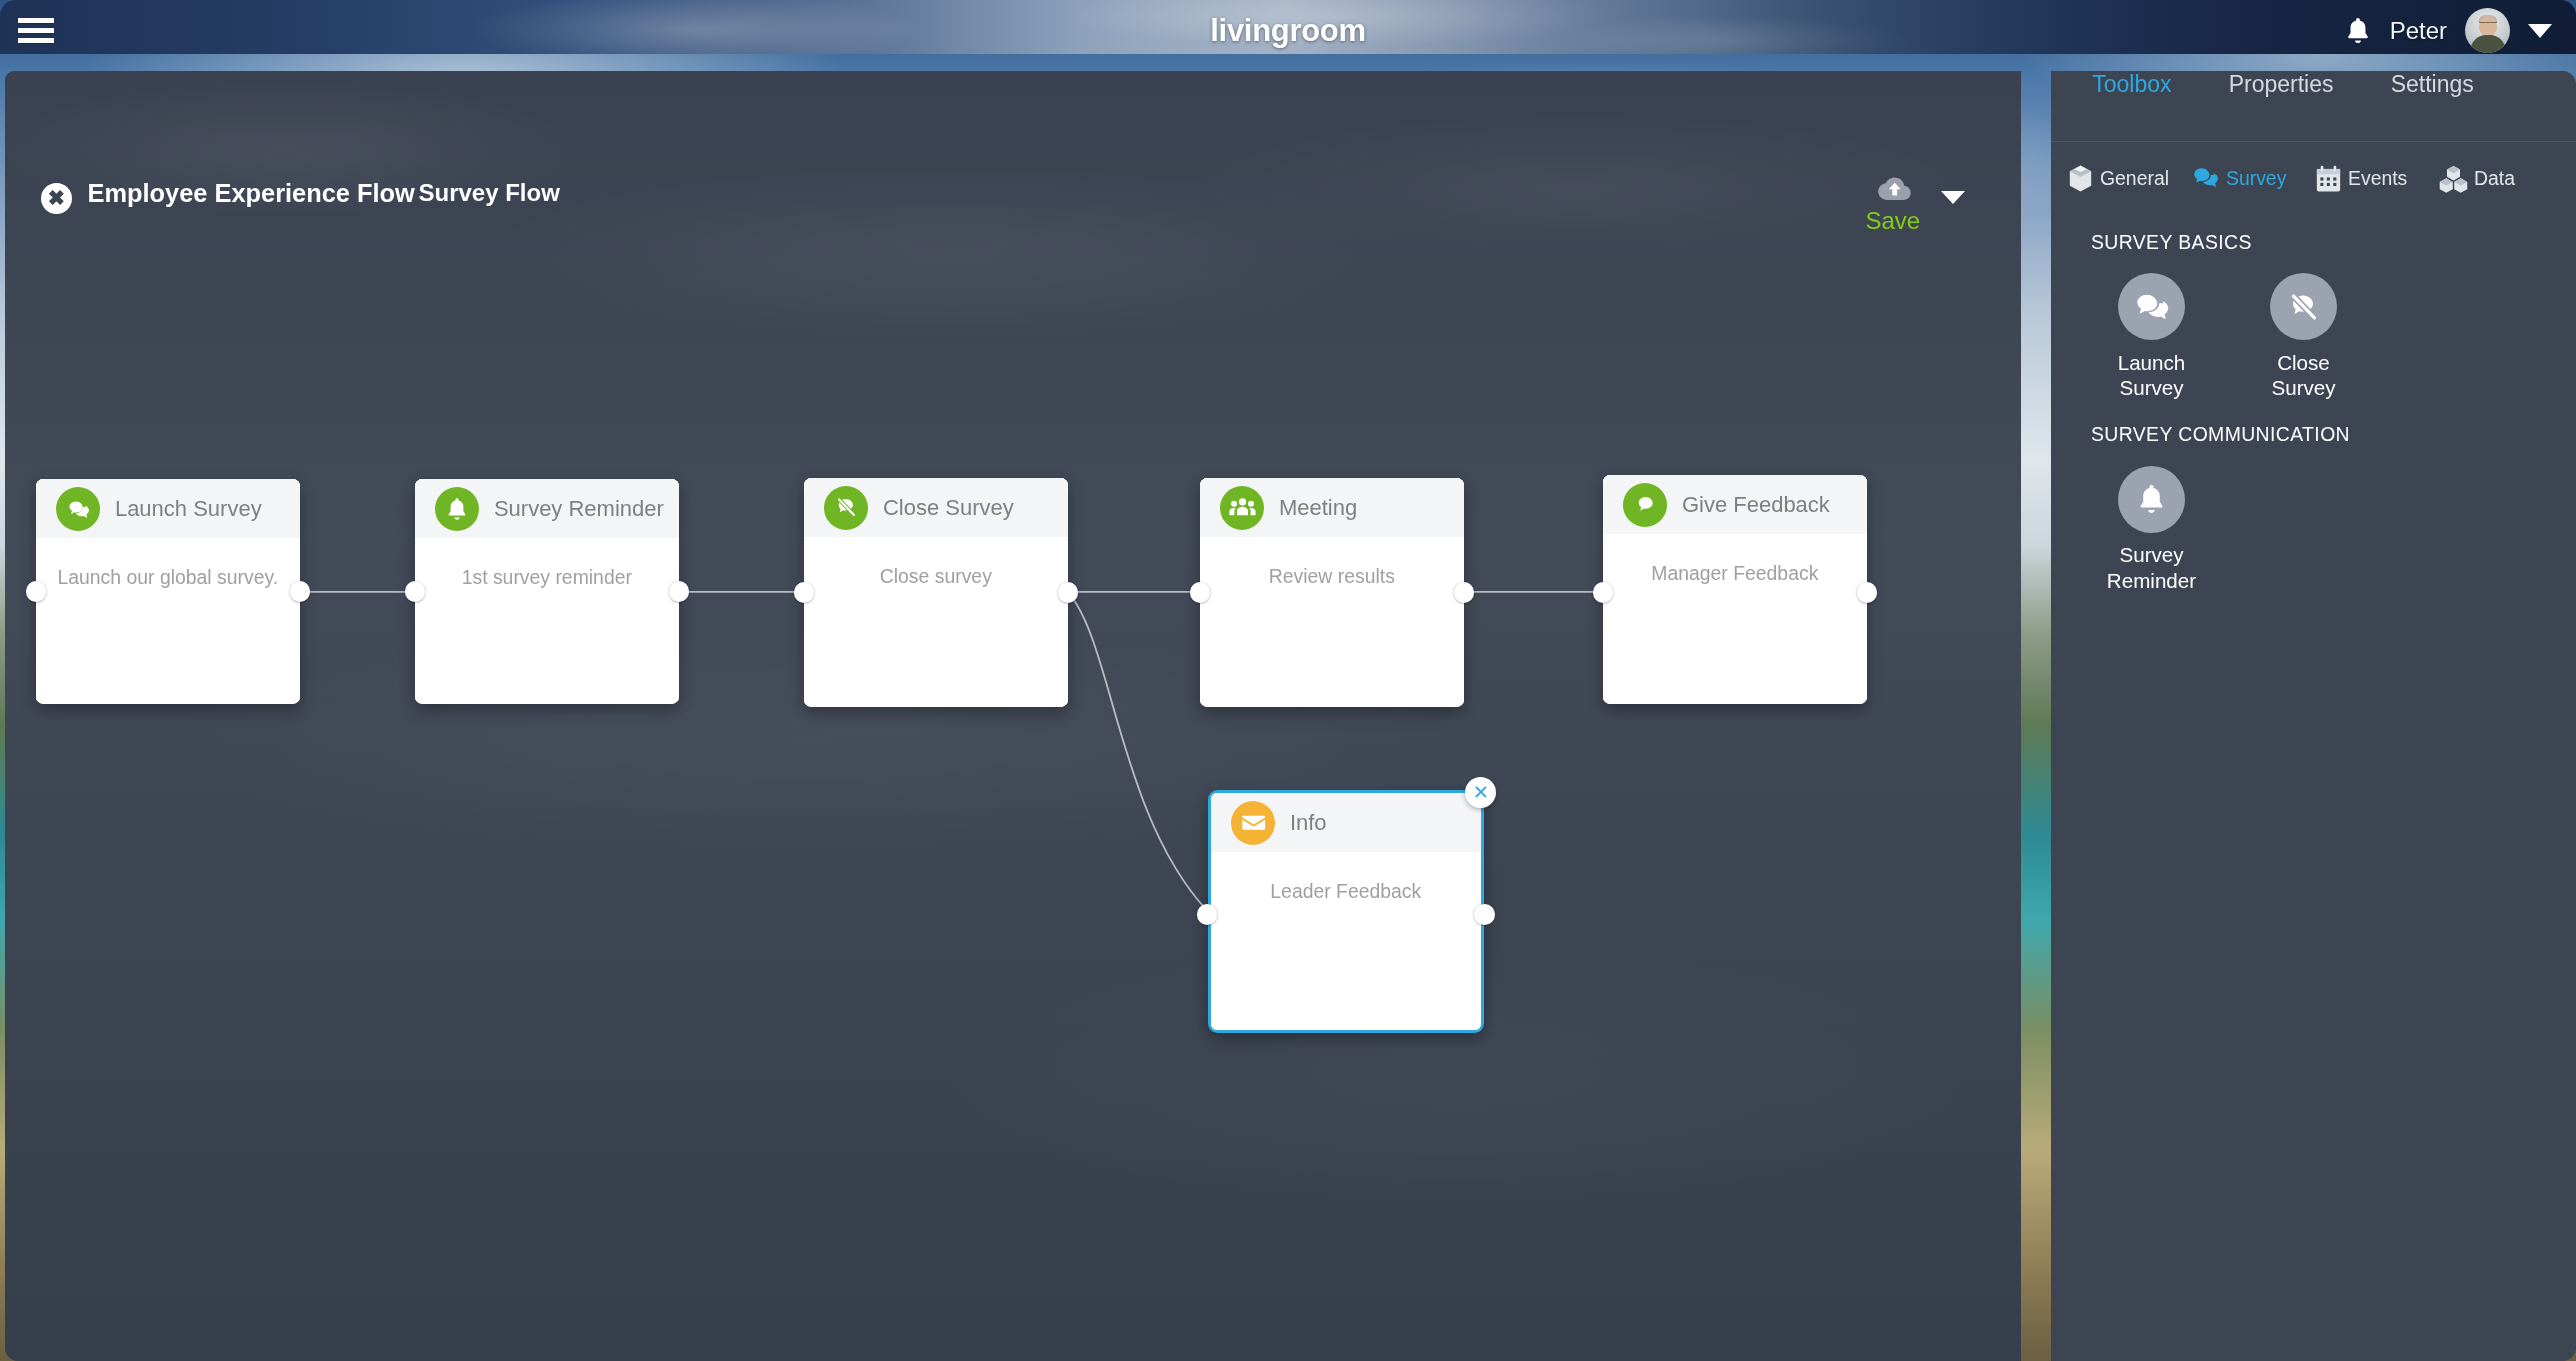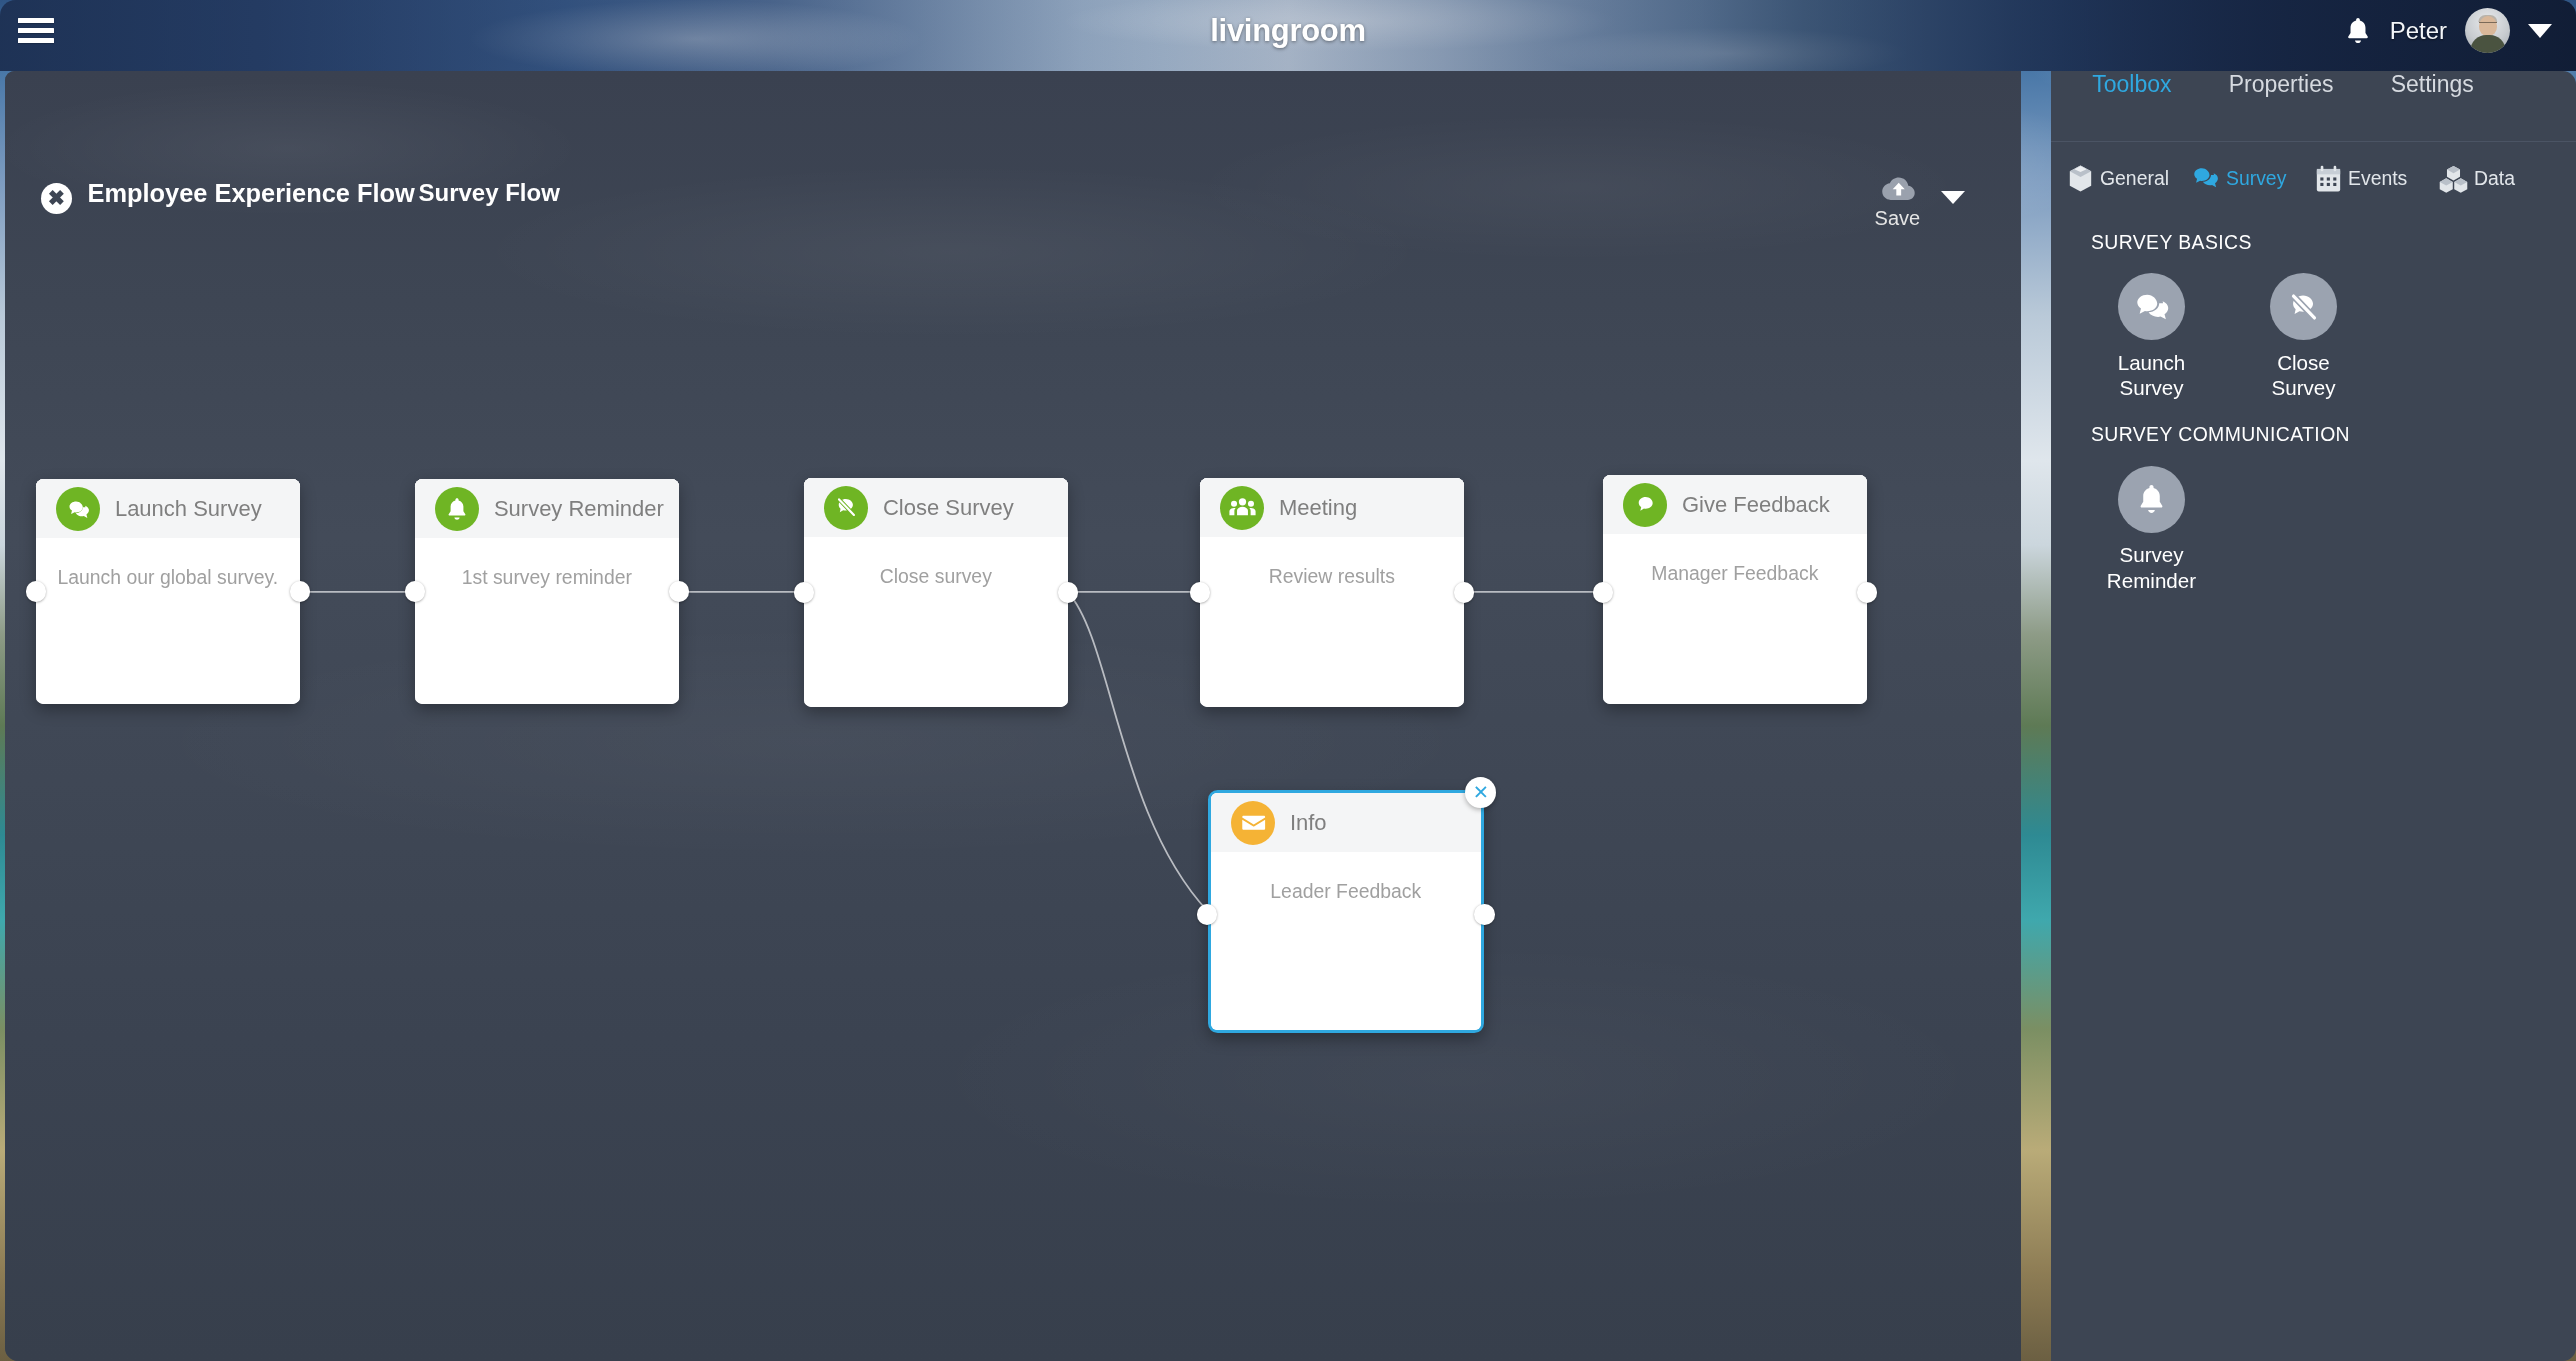--- a/index.html
+++ b/index.html
@@ -27,21 +27,21 @@
     content: ""; position: absolute; inset: 0;
     background:
       radial-gradient(ellipse 545px 182px at 18% 6%, rgba(255,255,255,.55), transparent 70%),
       radial-gradient(ellipse 726px 145px at 62% 12%, rgba(255,255,255,.45), transparent 70%),
       radial-gradient(ellipse 424px 109px at 90% 4%, rgba(255,255,255,.40), transparent 70%),
       radial-gradient(ellipse 847px 121px at 40% 36%, rgba(255,255,255,.30), transparent 75%);
   }
 
   
   #topbar {
-    position: absolute; left: 0; top: 0; width: 2576px; height: 71px;
+    position: absolute; left: 0; top: 0; width: 2576px; height: 54px;
     border-radius: 15.7px 15.7px 0 0;
     overflow: hidden;
     background:
       linear-gradient(90deg,
         #2d4a78 0%, #2f4c7b 10%, #3a5d8d 22%, #536f96 30%,
         #7e95b2 38%, #9fb2c8 45%, #b7c4d4 50%, #9eb0c6 56%,
         #7b93b0 62%, #52708f 70%, #31517f 80%, #22375c 90%, #1b2d4e 100%);
     z-index: 30;
   }
   #topbar::before {
@@ -132,21 +132,21 @@
   }
   #flow-titles { display: flex; flex-direction: row; gap: 3.6px; }
   #flow-title { color: #fff; font-size: 25.4px; font-weight: bold; white-space: nowrap; }
   #flow-subtitle { color: #fff; font-size: 24px; font-weight: bold; }
 
   #save-area {
     position: absolute; right: 56px; top: 104px; z-index: 4;
     display: flex; align-items: flex-start; gap: 20.6px;
   }
   #save-btn { display: flex; flex-direction: column; align-items: center; gap: 3.6px; cursor: pointer; }
-  #save-btn .label { color: #e5e5e5; font-size: 20px; }
+  #save-btn .label { color: #84cc16; font-size: 24px; }
   #save-caret { width: 0; height: 0; border-left: 12px solid transparent;
     border-right: 12px solid transparent; border-top: 13.3px solid #fff;
     margin-top: 15.7px; cursor: pointer; }
 
   
   #wires { position: absolute; left: 0; top: 0; width: 2016px; height: 1290px; z-index: 2; }
 
   
   .node {
     position: absolute; z-index: 3;

